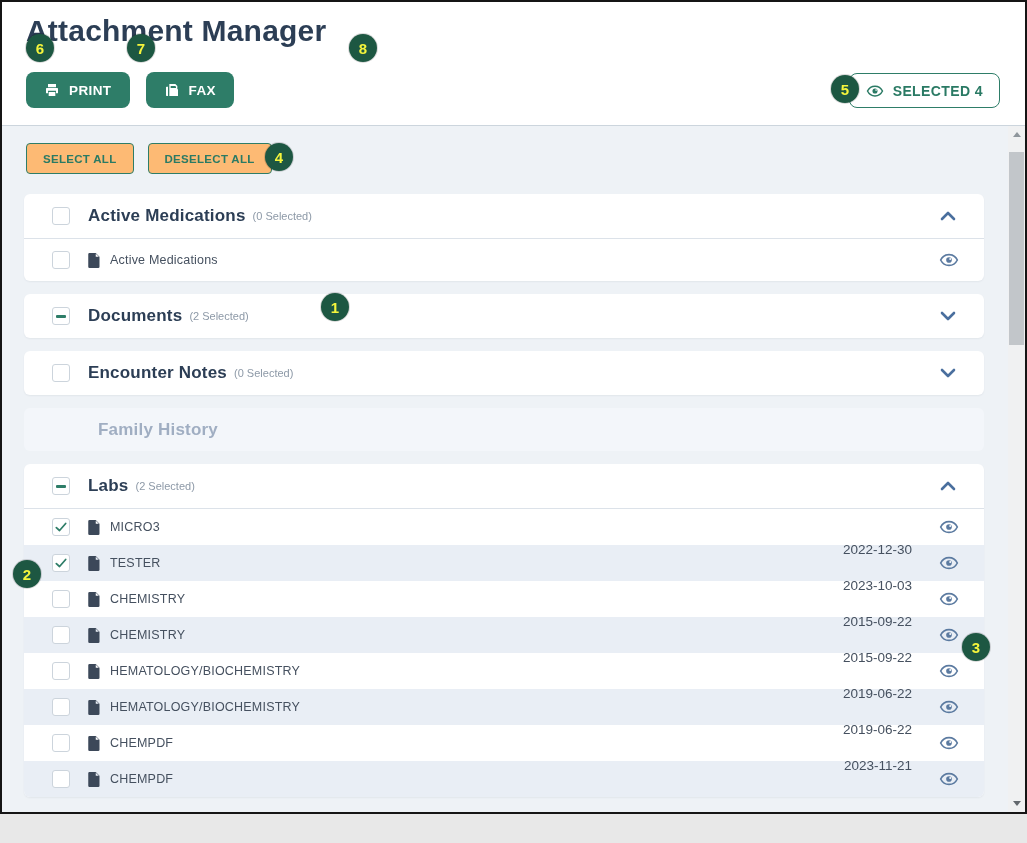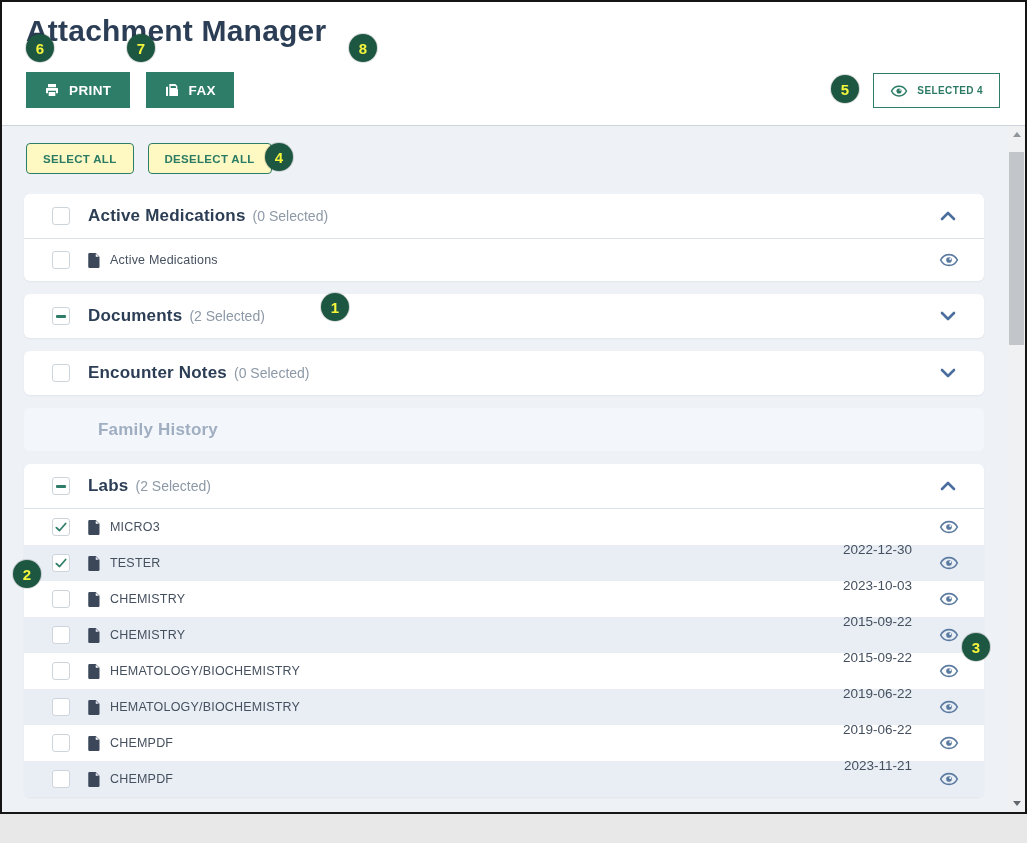--- a/index.html
+++ b/index.html
@@ -2,39 +2,39 @@
 <html><head>
 <meta charset="utf-8">
 <style>
   html,body{margin:0;padding:0;background:#e8e8e8;font-family:"Liberation Sans",sans-serif;}
   .frame{position:relative;width:1027px;height:814px;box-sizing:border-box;border:2px solid #151515;background:#ffffff;overflow:hidden;}
 
   
   .header{position:absolute;top:0;left:0;right:0;height:123px;background:#fff;border-bottom:1px solid #ccd5dd;z-index:2;}
   .page-title{position:absolute;left:24px;top:12px;font-size:30px;font-weight:bold;color:#2c3e55;letter-spacing:.2px;}
   .hbtns{position:absolute;left:24px;top:70px;display:flex;gap:16px;}
-  .btn{display:inline-flex;align-items:center;gap:9px;border-radius:0;font-weight:bold;cursor:pointer;box-sizing:border-box;}
+  .btn{display:inline-flex;align-items:center;gap:9px;border-radius:8px;font-weight:bold;cursor:pointer;box-sizing:border-box;}
   .btn-solid{background:#2e7d68;color:#fff;border:none;font-size:13.5px;letter-spacing:.4px;padding:0 18px;height:36px;}
   .btn-solid svg{flex:none;}
-  .selected-btn{position:absolute;right:25px;top:71px;height:35px;padding:0 16px;background:#fff;border:1px solid #2e7d68;color:#2a7a64;font-size:10px;letter-spacing:.4px;}
+  .selected-btn{position:absolute;right:25px;top:71px;height:35px;padding:0 16px;background:#fff;border:1px solid #2e7d68;color:#2a7a64;font-size:14px;letter-spacing:.4px;}
 
   
   .panel{position:absolute;top:124px;left:0;right:0;bottom:0;background:#eef2f6;overflow:hidden;}
   .toolbar{display:flex;gap:14px;margin:17px 0 20px 24px;}
-  .btn-outline-sm{height:31px;padding:0 16px;background:#fef9c3;border:1px solid #2e7d68;color:#2a7a64;font-size:11.5px;letter-spacing:.3px;border-radius:4px;}
+  .btn-outline-sm{height:31px;padding:0 16px;background:#fdba74;border:1px solid #2e7d68;color:#2a7a64;font-size:11.5px;letter-spacing:.3px;border-radius:4px;}
 
   .cards{display:flex;flex-direction:column;gap:13px;margin-left:22px;width:960px;}
   .card{background:#fff;border-radius:6px;box-shadow:0 1px 2px rgba(30,50,70,.06);overflow:hidden;}
   .card.disabled{background:#f3f6fa;box-shadow:none;}
 
   .sec-header{height:44px;display:flex;align-items:center;padding:0 24px 0 28px;cursor:pointer;}
   .card.disabled .sec-header{height:43px;cursor:default;}
   .sec-title{margin-left:18px;font-size:17px;font-weight:bold;color:#2c3e55;letter-spacing:.2px;}
   .card.disabled .sec-title{color:#a0aec2;margin-left:46px;}
-  .sec-count{margin-left:7px;font-size:14px;color:#8d99a7;}
+  .sec-count{margin-left:7px;font-size:11px;color:#8d99a7;}
   .sec-chevron{margin-left:auto;width:24px;height:24px;display:flex;align-items:center;justify-content:center;cursor:pointer;}
   .sec-chevron svg{display:none;}
   .sec-chevron.expanded svg.chev-up{display:block;}
   .sec-chevron.collapsed svg.chev-down{display:block;}
 
   .checkbox{width:18px;height:18px;border:1px solid #ccd4dc;border-radius:3px;background:#fff;flex:none;display:flex;align-items:center;justify-content:center;cursor:pointer;box-sizing:border-box;}
   .checkbox .glyph-check{display:none;}
   .checkbox .glyph-dash{display:none;width:10px;height:3px;background:#2e7d68;border-radius:1px;}
   .checkbox.checked .glyph-check{display:block;}
   .checkbox.indeterminate .glyph-dash{display:block;}

